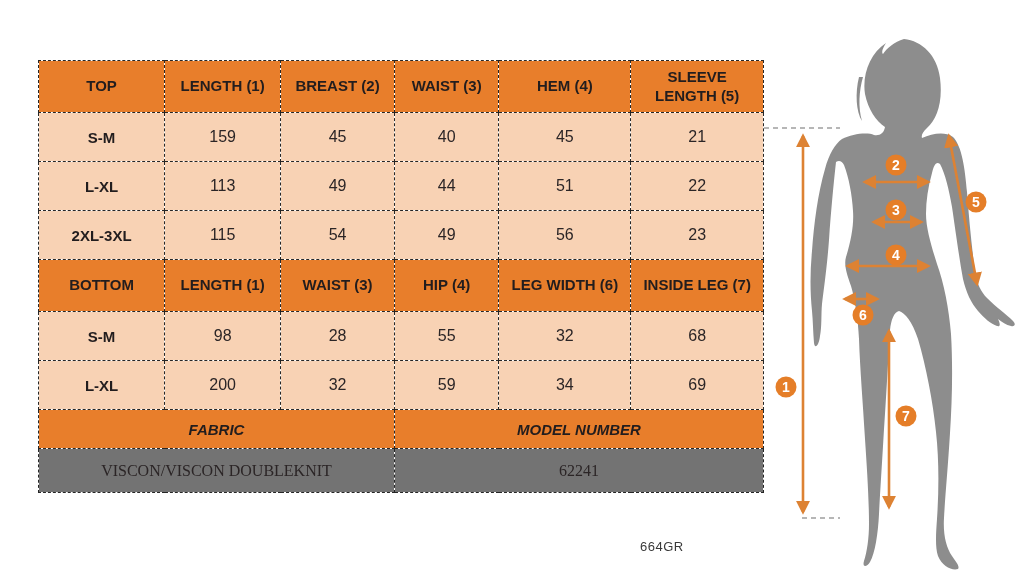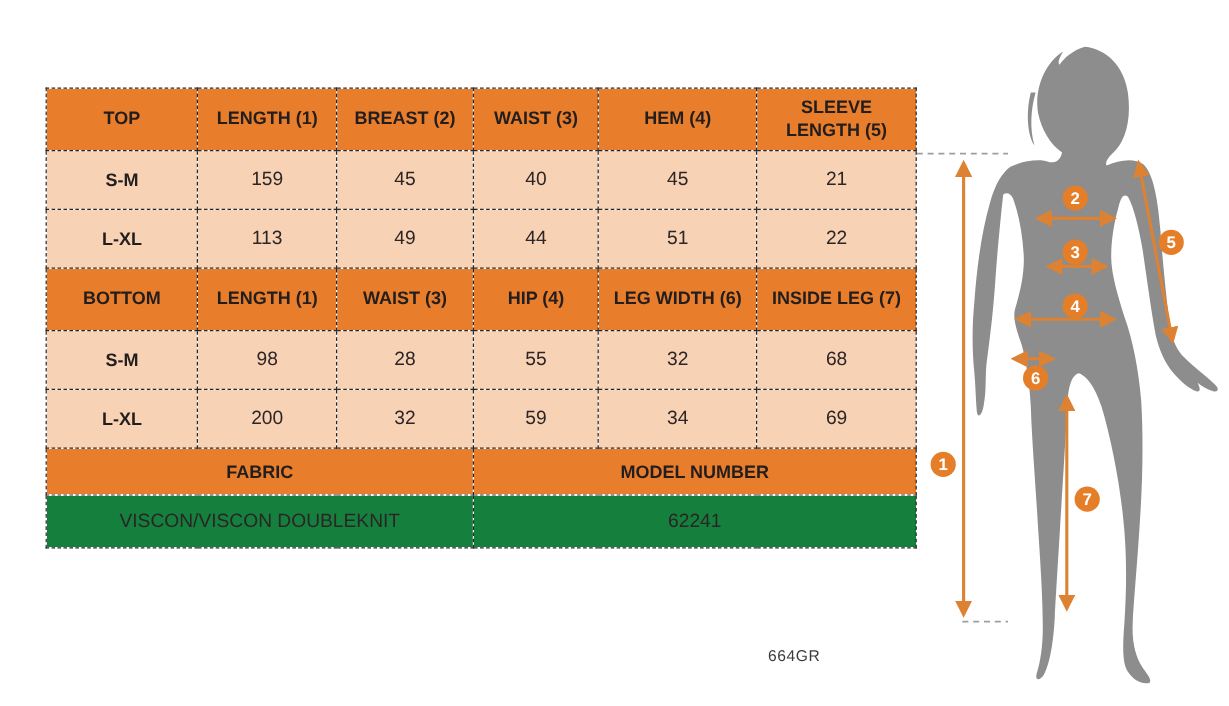--- a/index.html
+++ b/index.html
@@ -1,34 +1,34 @@
 <!DOCTYPE html>
 <html><head>
 <meta charset="utf-8">
 <style>
   html,body{margin:0;padding:0;background:#ffffff;}
   #stage{
     position:relative;width:1024px;height:588px;background:#ffffff;
     font-family:"Liberation Sans", sans-serif;overflow:hidden;
   }
   
-  #chart-wrap{position:absolute;left:38px;top:73px;width:726px;}
+  #chart-wrap{position:absolute;left:38px;top:60px;width:726px;}
   table.size{
     width:726px;border-collapse:collapse;table-layout:fixed;
   }
   table.size td, table.size th{
     border:1.6px dashed #262626;
     text-align:center;vertical-align:middle;
     padding:2px 4px;overflow:hidden;
   }
   tr.r-head   td{height:47px;background:#E87E2B;font-weight:bold;font-size:15px;color:#221D1E;line-height:1.25;}
   tr.r-data   td{height:44px;background:#F8D2B4;font-size:16px;color:#2B2526;}
   tr.r-data td.size-col{font-weight:bold;font-size:15px;color:#221D1E;}
-  tr.r-fab    td{height:34px;background:#E87E2B;font-weight:bold;font-size:15px;color:#221D1E;}
-  tr.r-fabval td{height:39px;background:#15803d;font-size:16px;color:#2B2526;}
+  tr.r-fab    td{height:34px;background:#E87E2B;font-weight:bold;font-size:15px;color:#221D1E;font-style:italic;}
+  tr.r-fabval td{height:39px;background:#737373;font-size:16px;color:#2B2526;font-family:Liberation Serif, serif;}
   #ref-code{
     position:absolute;left:640px;top:539px;width:124px;
     font-size:13px;color:#3A3A3A;letter-spacing:0.5px;
   }
   
   #figure-panel{position:absolute;left:764px;top:15px;width:260px;height:573px;}
   #figure-panel svg{display:block;}
   .badge-num{font-family:"Liberation Sans",sans-serif;font-size:14px;font-weight:bold;fill:#ffffff;}
 </style>
 </head>
@@ -65,20 +65,28 @@
           <td>45</td>
           <td>21</td>
         </tr>
         <tr class="r-data">
           <td class="size-col">L-XL</td>
           <td>113</td>
           <td>49</td>
           <td>44</td>
           <td>51</td>
           <td>22</td>
+        </tr>
+        <tr class="r-data">
+          <td class="size-col">2XL-3XL</td>
+          <td>115</td>
+          <td>54</td>
+          <td>49</td>
+          <td>56</td>
+          <td>23</td>
         </tr>
 
         <tr class="r-head">
           <td>BOTTOM</td>
           <td>LENGTH (1)</td>
           <td>WAIST (3)</td>
           <td>HIP (4)</td>
           <td>LEG WIDTH (6)</td>
           <td>INSIDE LEG (7)</td>
         </tr>

